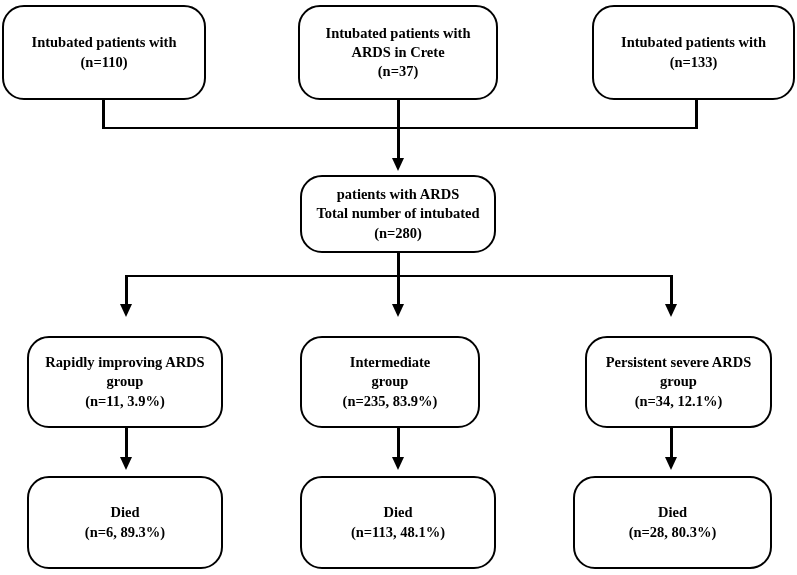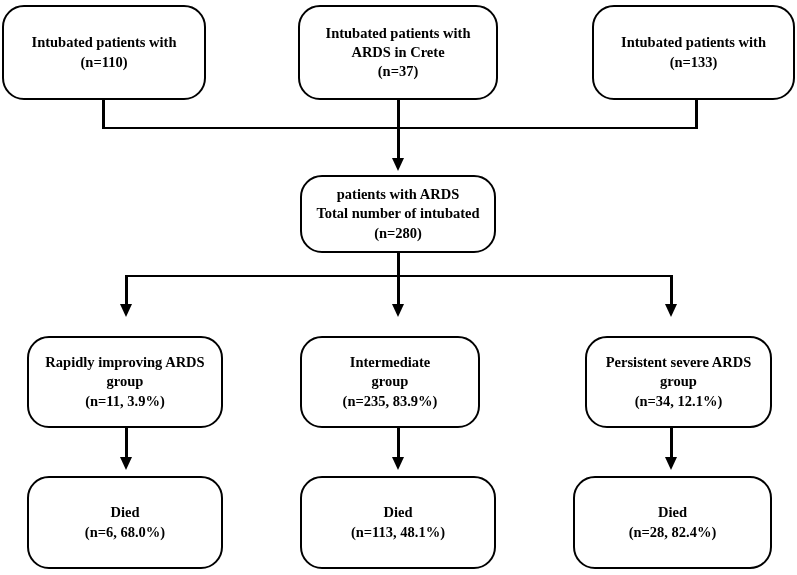--- a/index.html
+++ b/index.html
@@ -125,26 +125,26 @@
   <div class="arrowhead" style="left:119.8px; top:457px;"></div>
 
   <div class="vline" style="left:397px; top:428px; height:32px;"></div>
   <div class="arrowhead" style="left:391.8px; top:457px;"></div>
 
   <div class="vline" style="left:670px; top:428px; height:32px;"></div>
   <div class="arrowhead" style="left:664.8px; top:457px;"></div>
 
   <div class="box" style="left:27px; top:476px; width:196px; height:93px;">
     <span class="ln">Died</span>
-    <span class="ln">(n=6, 68.0%)</span>
+    <span class="ln">(n=6, 89.3%)</span>
   </div>
 
   <div class="box" style="left:300px; top:476px; width:196px; height:93px;">
     <span class="ln">Died</span>
     <span class="ln">(n=113, 48.1%)</span>
   </div>
 
   <div class="box" style="left:573px; top:476px; width:199px; height:93px;">
     <span class="ln">Died</span>
-    <span class="ln">(n=28, 82.4%)</span>
+    <span class="ln">(n=28, 80.3%)</span>
   </div>
 
 </div>
 
 </body></html>

